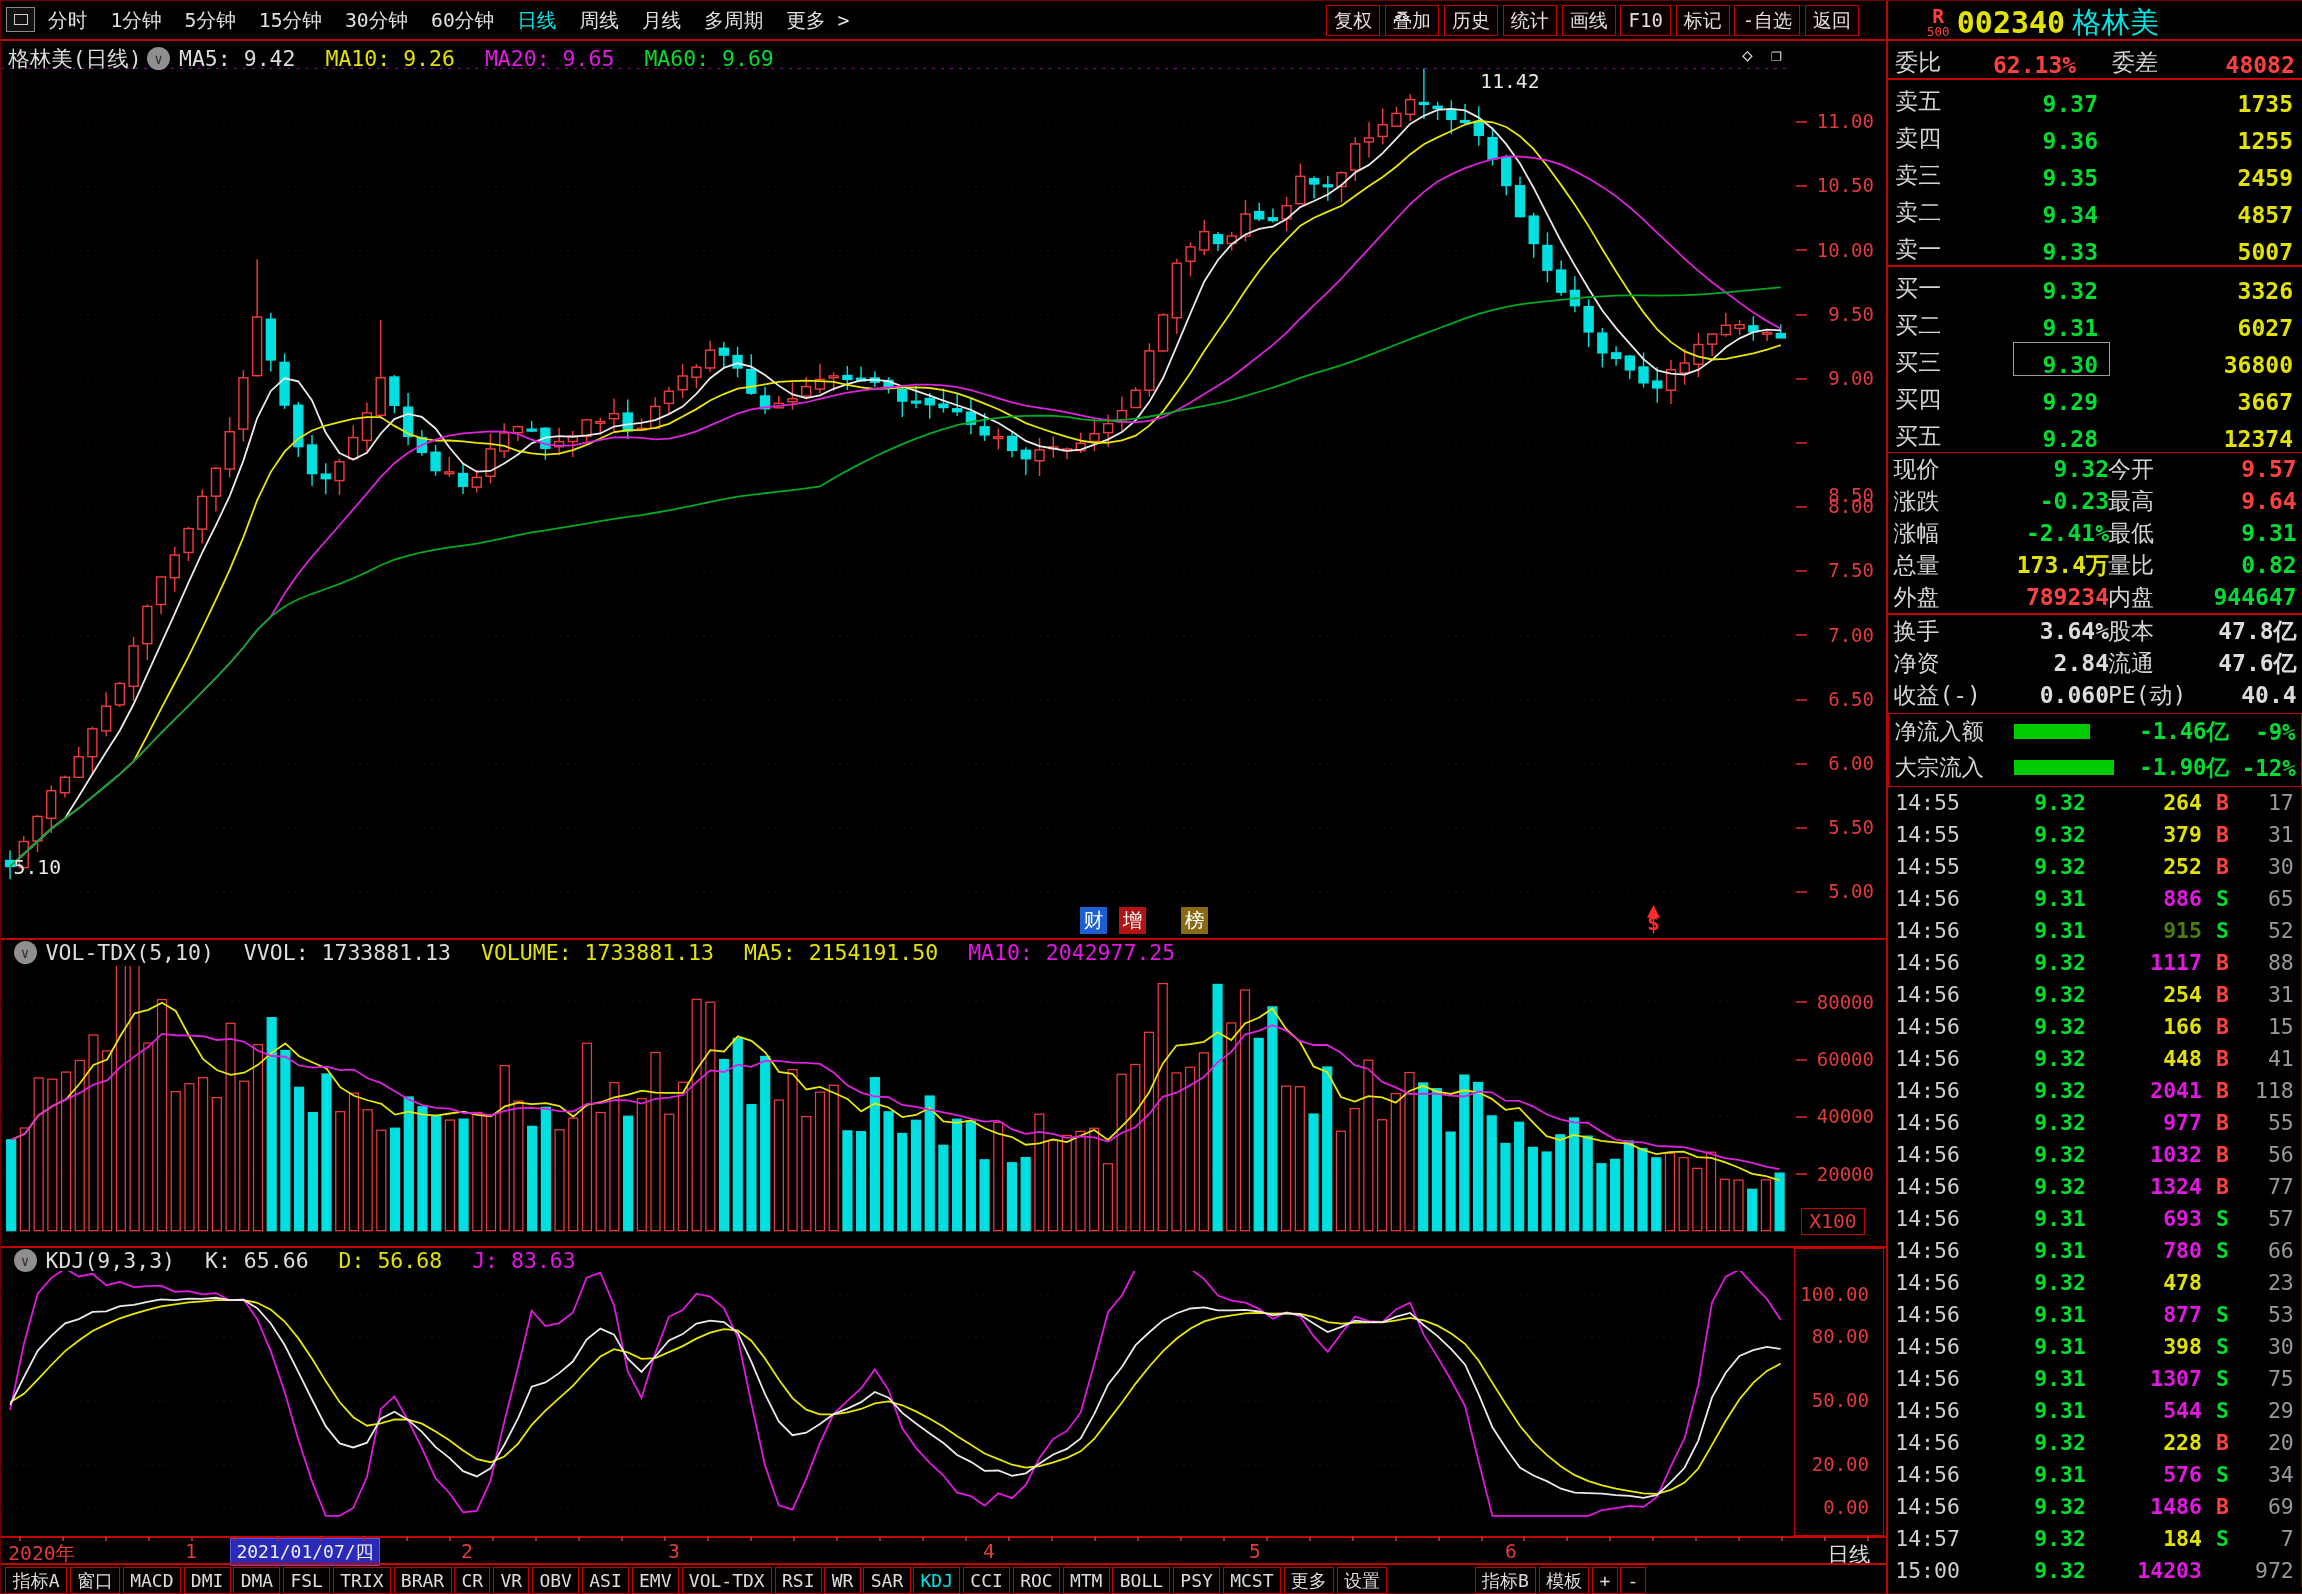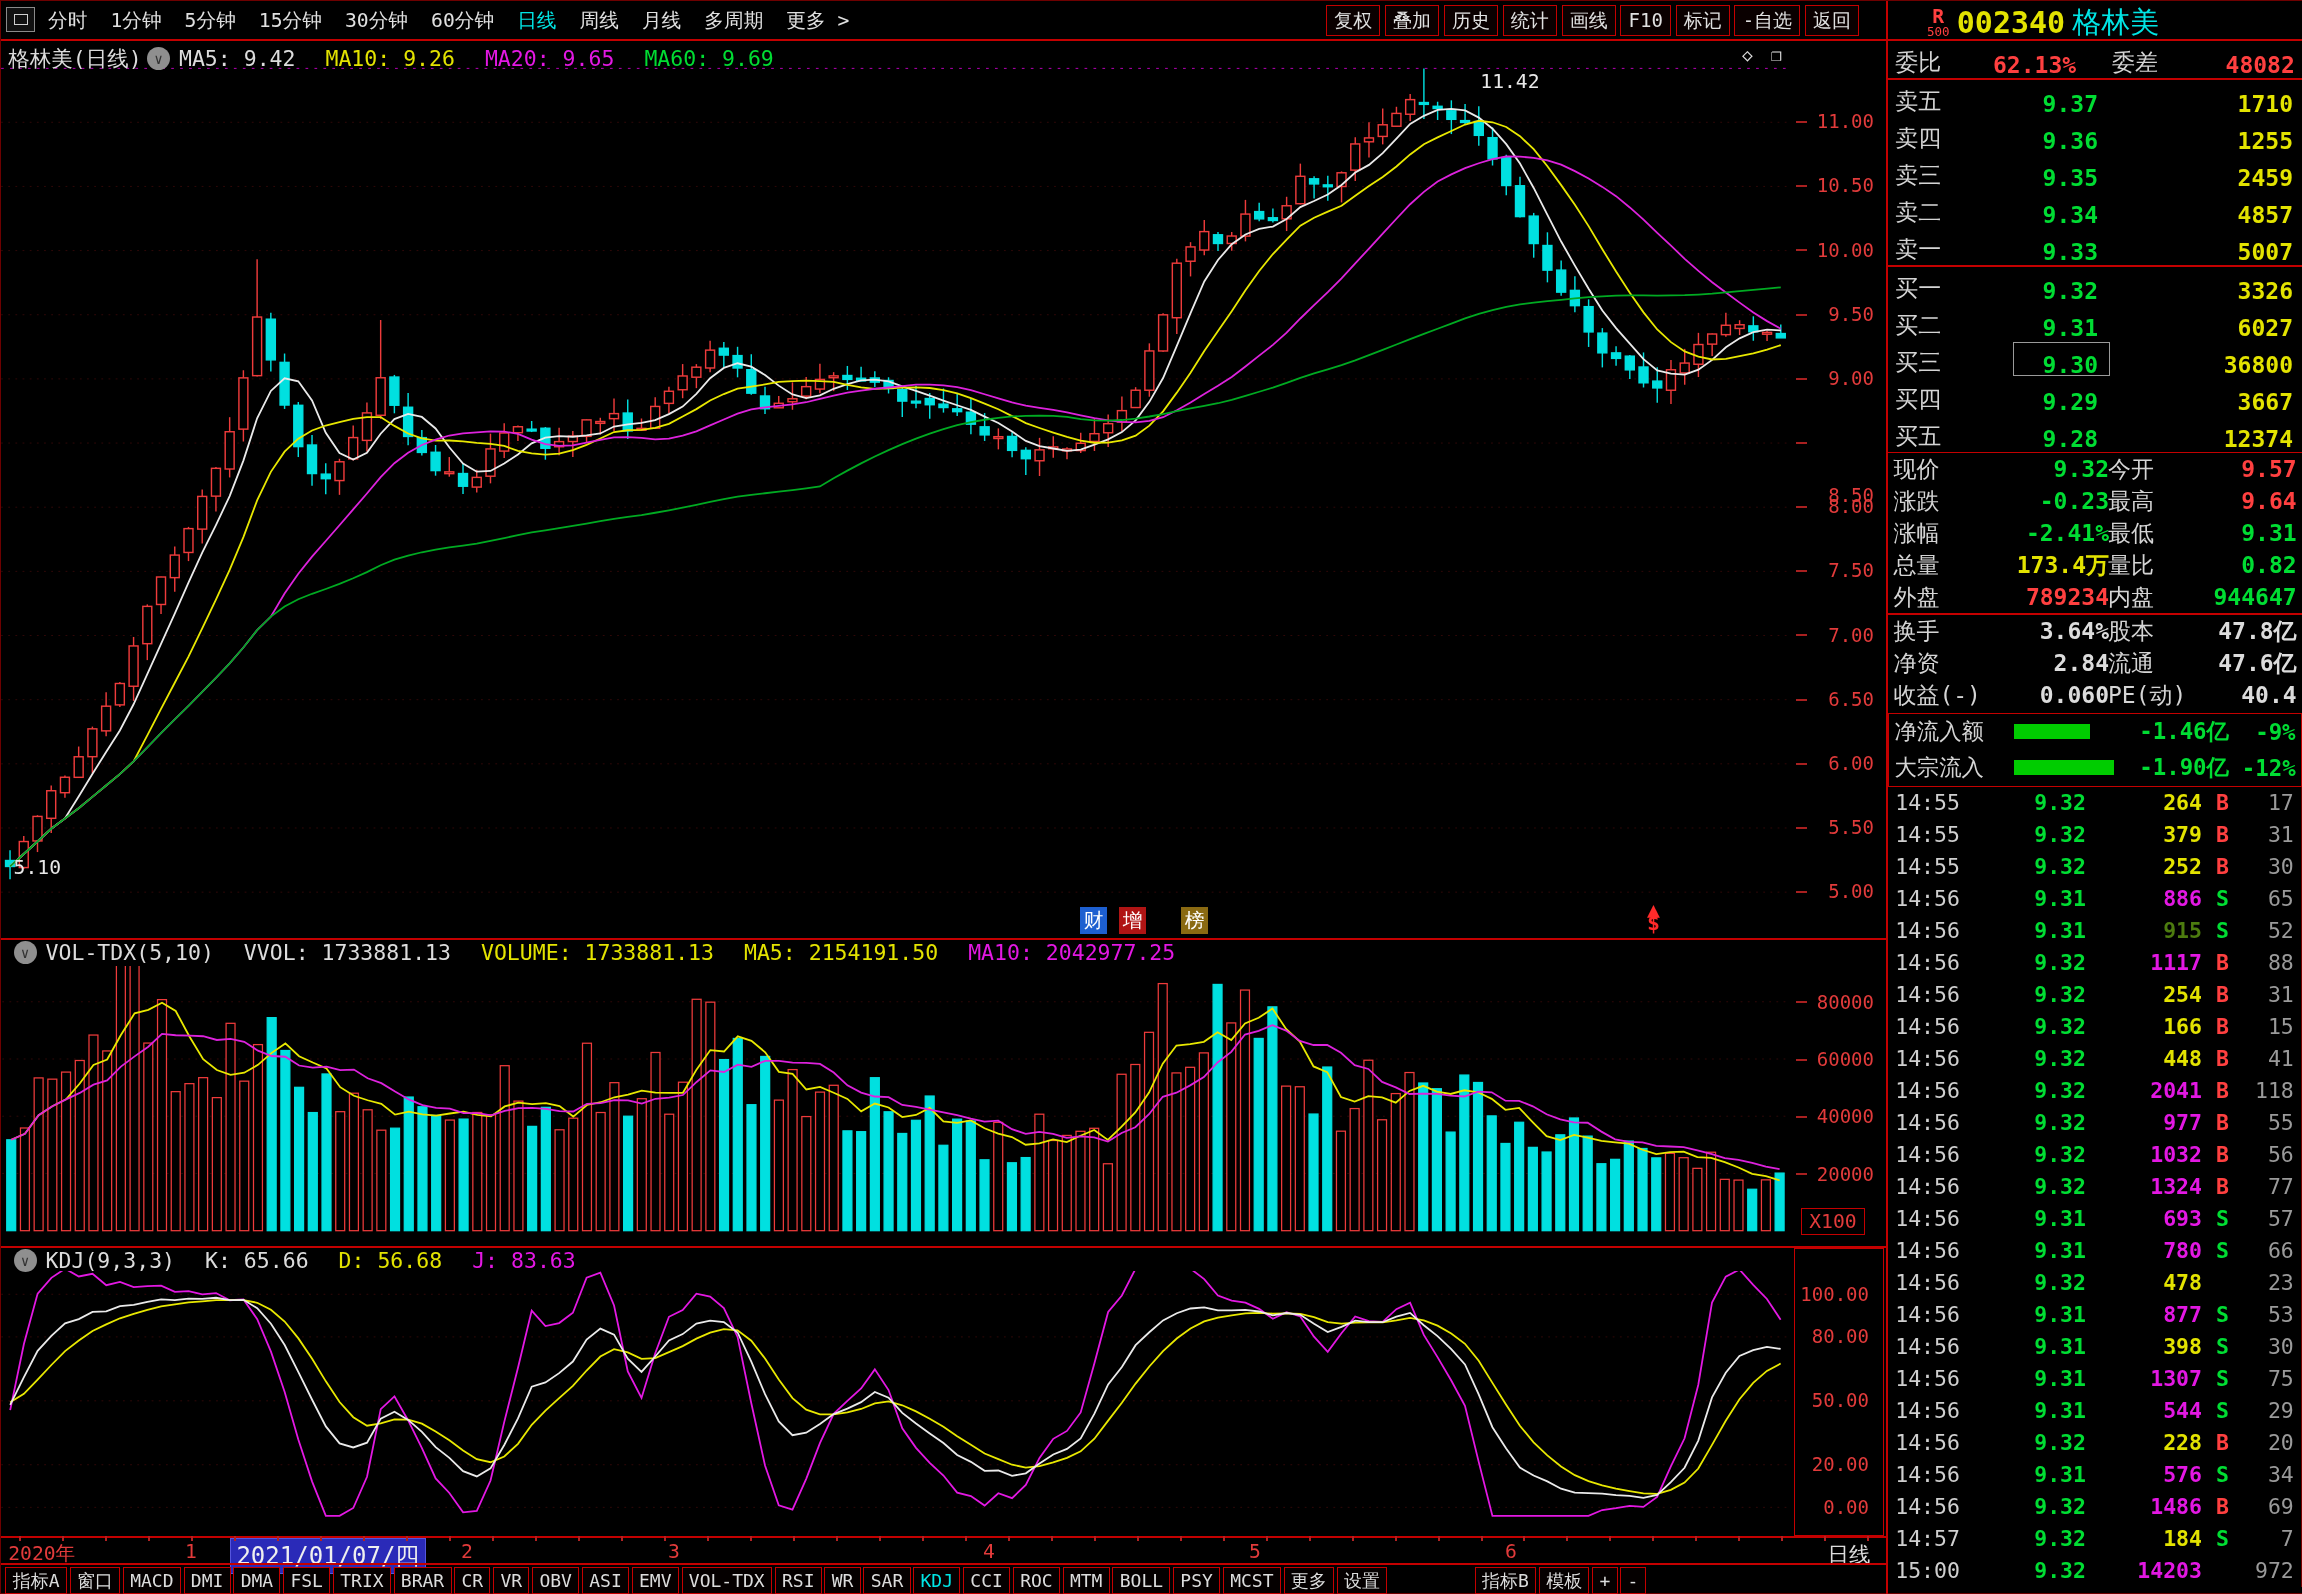--- a/index.html
+++ b/index.html
@@ -53,21 +53,21 @@
   .badge{position:absolute;top:906px;width:27px;height:27px;font-size:19.7px;color:#fff;
          display:flex;align-items:center;justify-content:center;}
   
   #bottombar{position:absolute;left:0;top:1564px;height:30px;display:flex;gap:2.7px;align-items:center;}
   .bb-btn{border:0.9px solid #c40000;color:#dcdcdc;background:#050000;font-size:18px;height:25px;
           line-height:25px;padding:0 6.3px;white-space:nowrap;cursor:pointer;}
   .bb-btn.active{color:#00e5e5;}
   
   #dateaxis{position:absolute;left:0;top:1535px;width:1885px;height:27px;}
   .dx-label{position:absolute;top:3.6px;color:#e23b3b;font-size:19.7px;}
-  #seldate{position:absolute;top:1.8px;background:#2a2ab8;color:#efefef;font-size:24px;
+  #seldate{position:absolute;top:1.8px;background:#2a2ab8;color:#efefef;font-size:18px;
            padding:0.9px 5.4px;border:0.9px solid #5555dd;}
   .dx-tick{position:absolute;top:0;width:1.8px;height:5.4px;background:#b22222;}
   #dollar{color:#ff2a2a;font-size:21.5px;font-weight:bold;line-height:12.5px;text-align:center;}
 </style>
 </head>
 <body>
 
 <div id="app">
 
   <div id="topbar">
@@ -715,21 +715,21 @@
       <span class="ob-label">委比</span>
       <span class="r" style="position:absolute;left:105px;font-weight:bold;">62.13%</span>
       <span style="position:absolute;left:224px;color:#d4d4d4;">委差</span>
       <span class="r" style="position:absolute;right:7.2px;font-weight:bold;">48082</span>
     </div>
     <div style="height:1.8px;background:#c40000;"></div>
     <div id="sell-rows">
         <div class="ob-row">
           <span class="ob-label">卖五</span>
           <span class="ob-price g">9.37</span>
-          <span class="ob-vol y">1710</span>
+          <span class="ob-vol y">1735</span>
         </div>
         <div class="ob-row">
           <span class="ob-label">卖四</span>
           <span class="ob-price g">9.36</span>
           <span class="ob-vol y">1255</span>
         </div>
         <div class="ob-row">
           <span class="ob-label">卖三</span>
           <span class="ob-price g">9.35</span>
           <span class="ob-vol y">2459</span>

